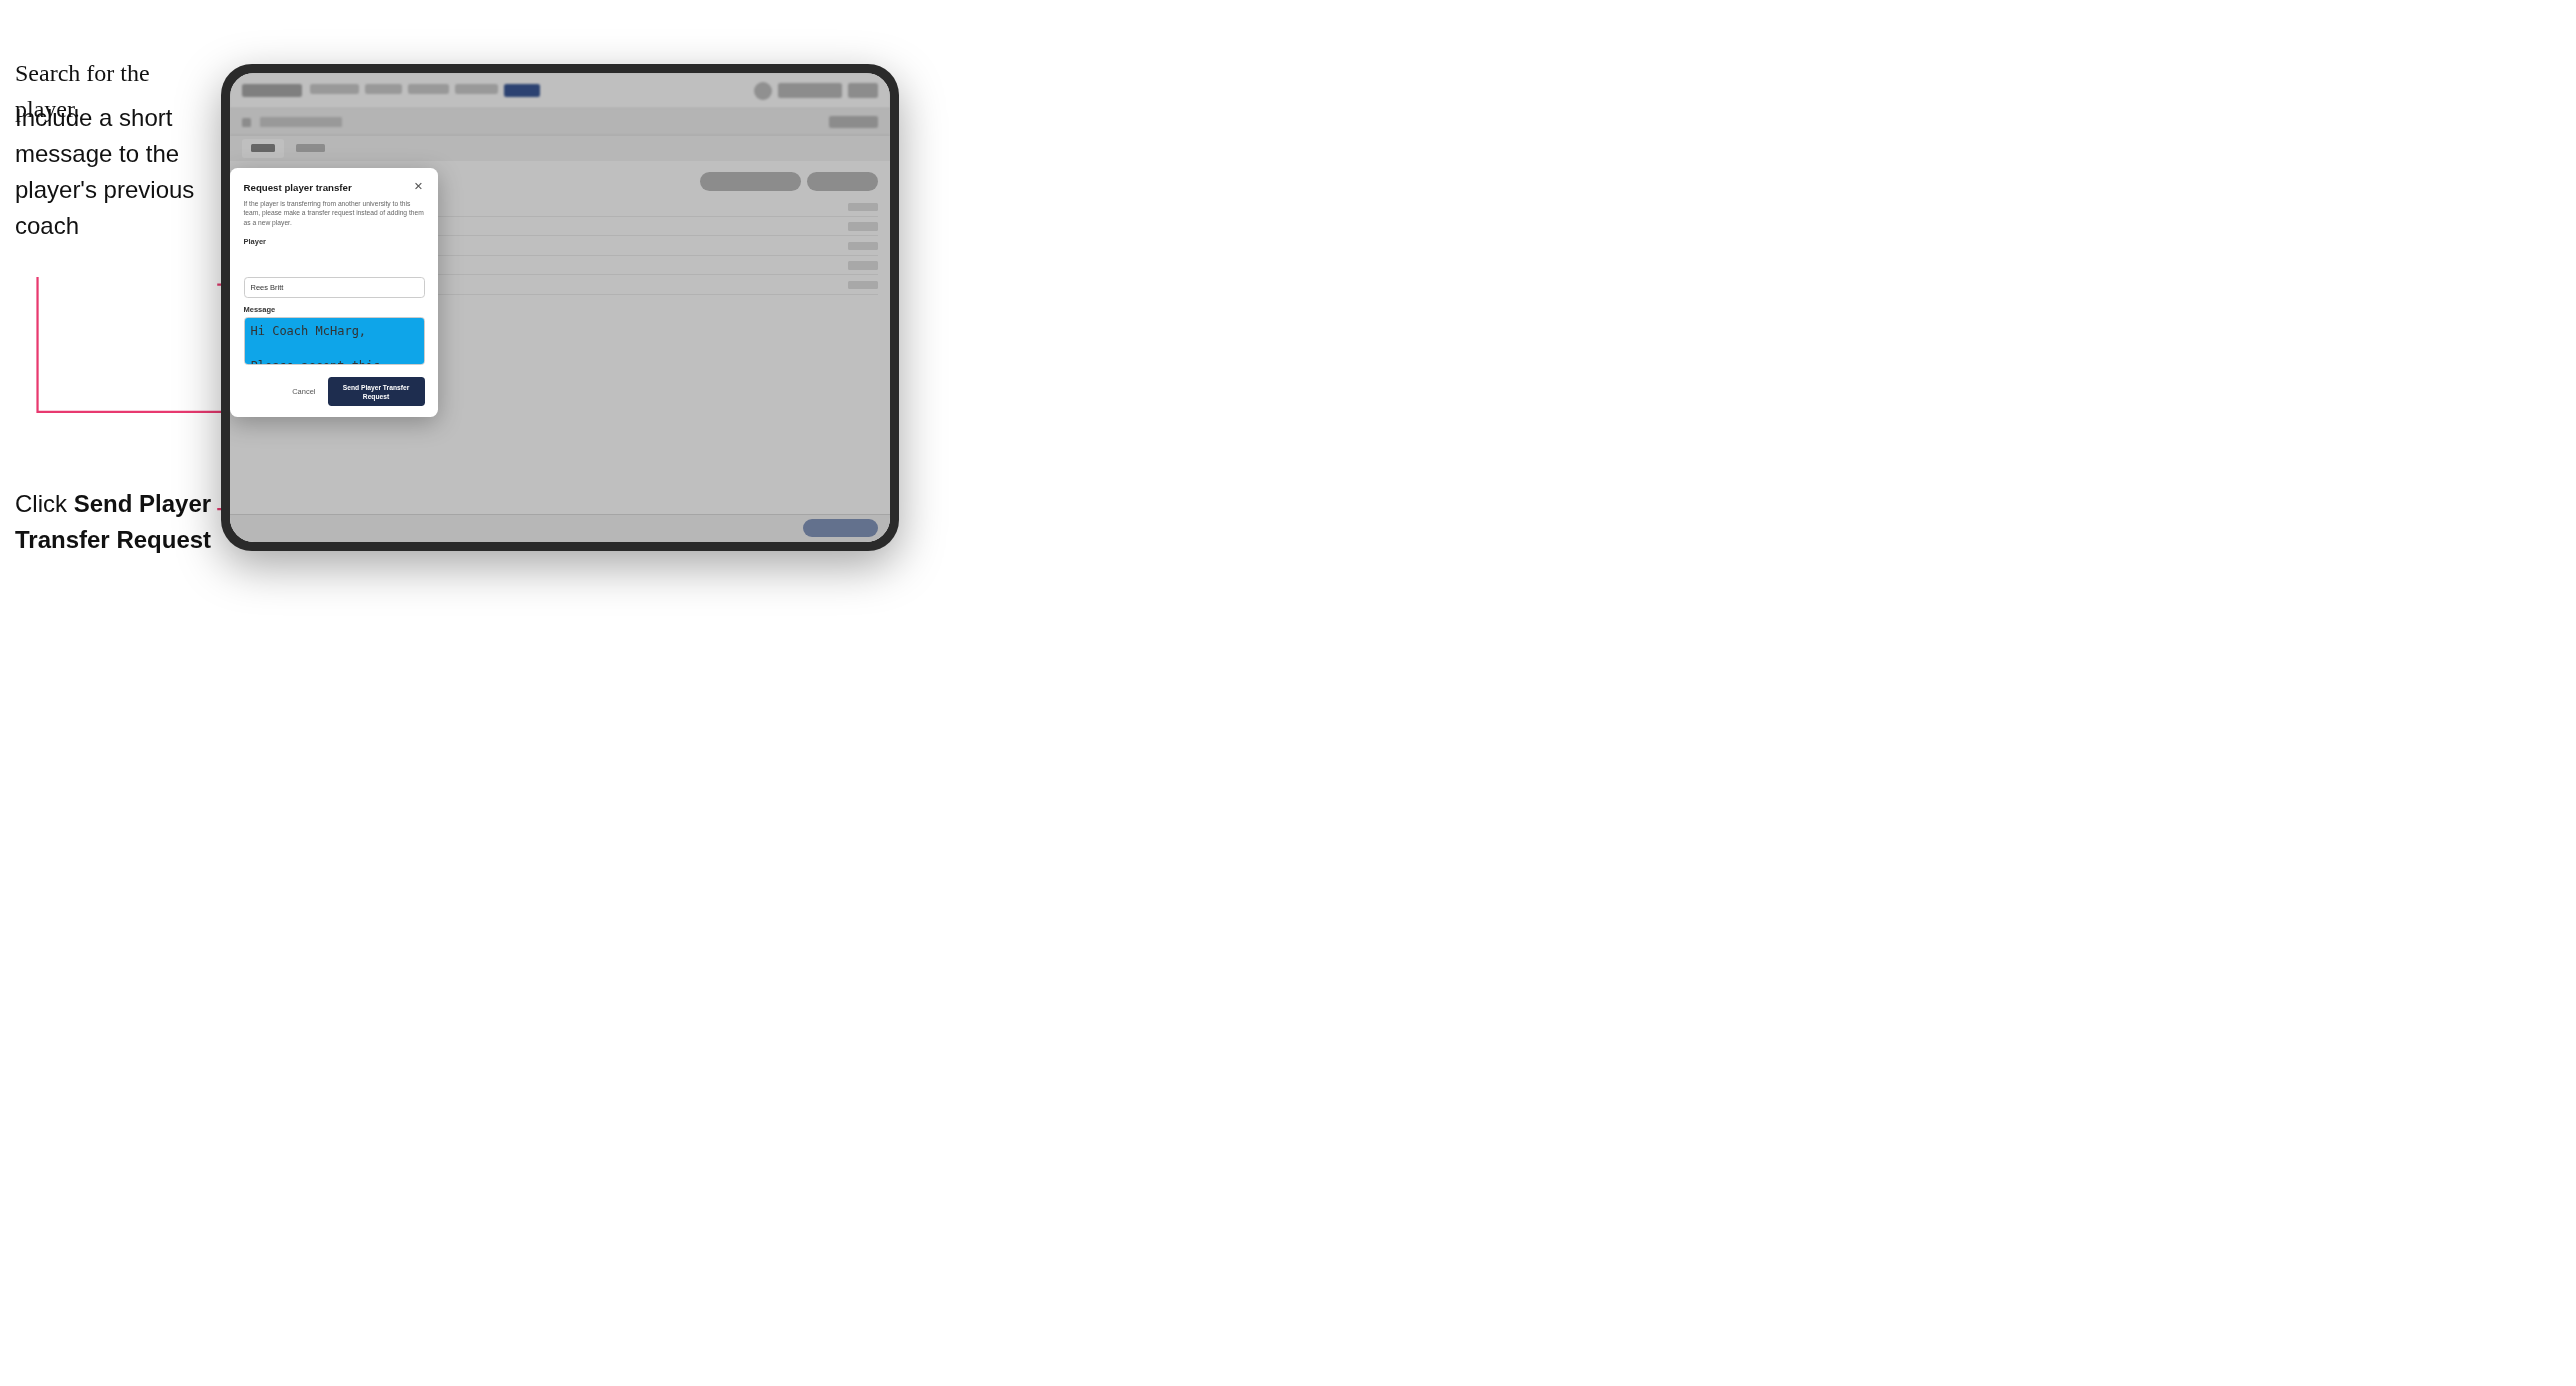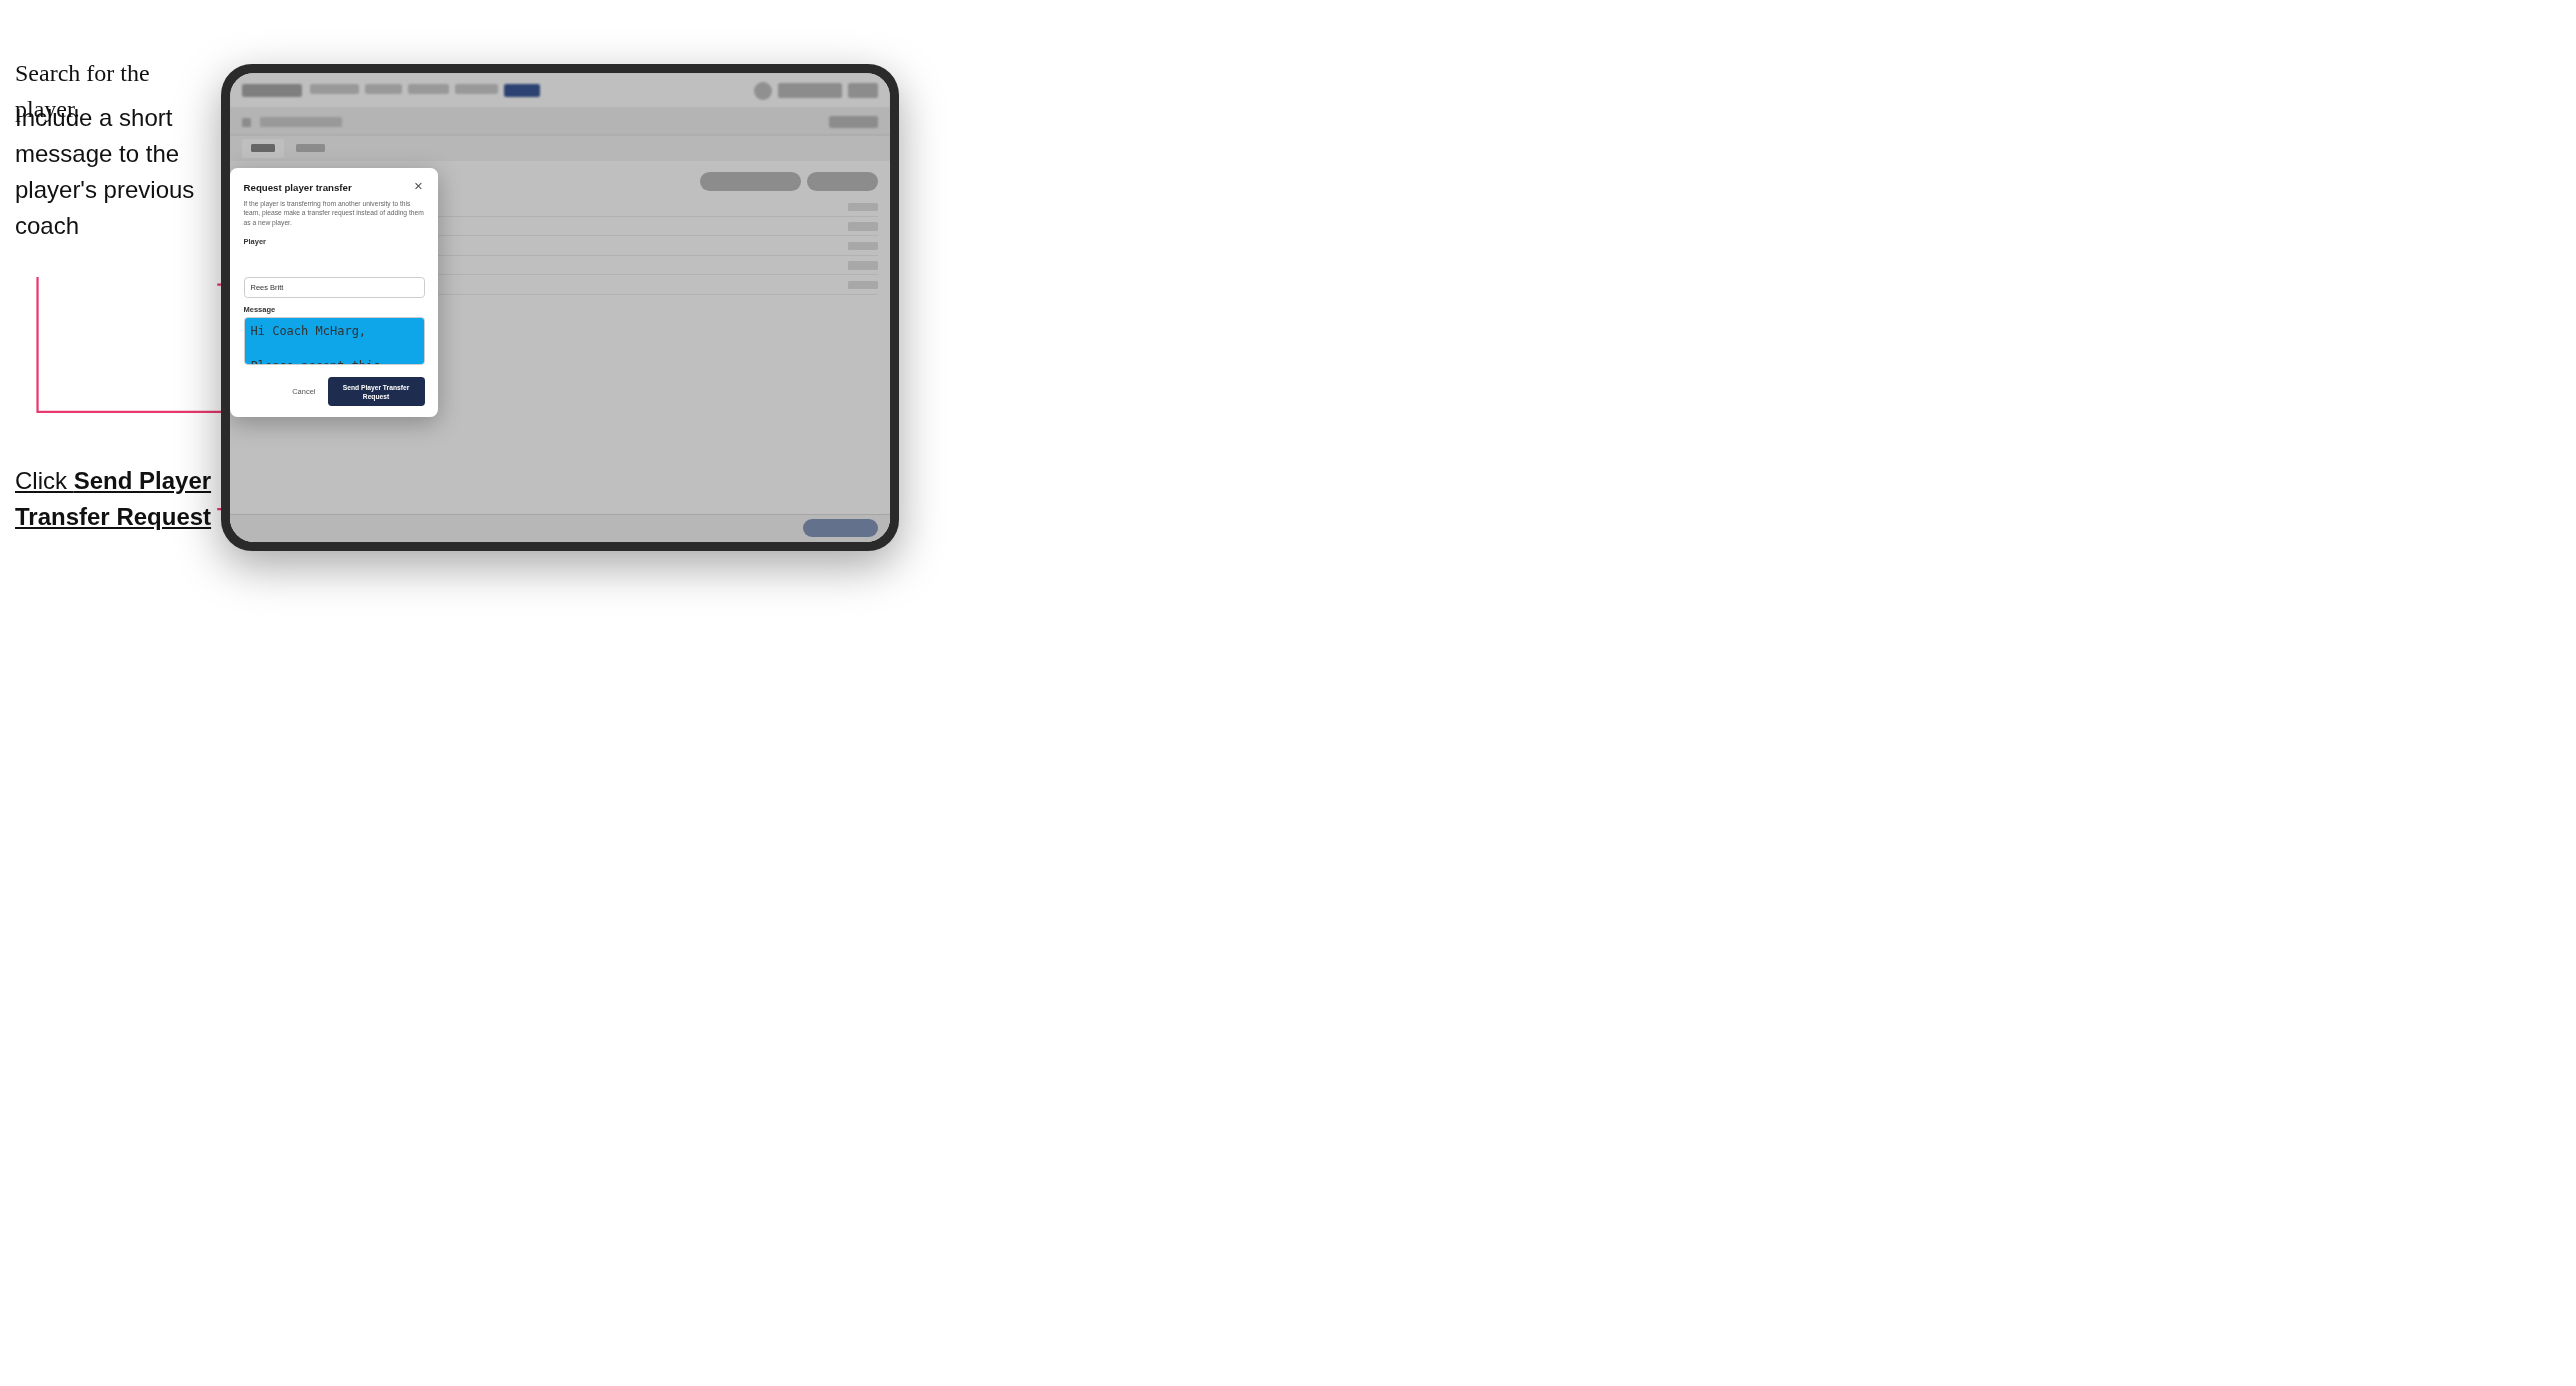--- a/index.html
+++ b/index.html
@@ -29,21 +29,21 @@
 <body>
 
 <div style="position:absolute; top:55px; left:15px; font-size:24px; color:#111; width:198px; line-height:1.5;font-family:Liberation Serif, serif;">
   <span>Search for the player.</span>
 </div>
 
 <div style="position:absolute; top:100px; left:15px; font-size:24px; color:#111; width:202px; line-height:1.5;">
   <span>Include a short message to the player's previous coach</span>
 </div>
 
-<div style="position:absolute; top:463px; left:15px; font-size:24px; color:#111; width:202px; line-height:1.5;text-decoration:underline;">
+<div style="position:absolute; top:486px; left:15px; font-size:24px; color:#111; width:202px; line-height:1.5;">
   <span>Click </span><strong>Send Player Transfer Request</strong>
 </div>
 
 <svg class="arrows-svg" viewBox="0 0 3440 1851" width="2576" height="1386">
 
   <line x1="290" y1="380" x2="595" y2="380" stroke="#e8396f" stroke-width="3" marker-end="url(#arrow)"></line>
 
   <polyline points="50,370 50,550 820,550 820,520" fill="none" stroke="#e8396f" stroke-width="3" marker-end="url(#arrow)"></polyline>
 
   <polyline points="290,680 820,680 820,528" fill="none" stroke="#e8396f" stroke-width="3" marker-end="url(#arrow)"></polyline>

